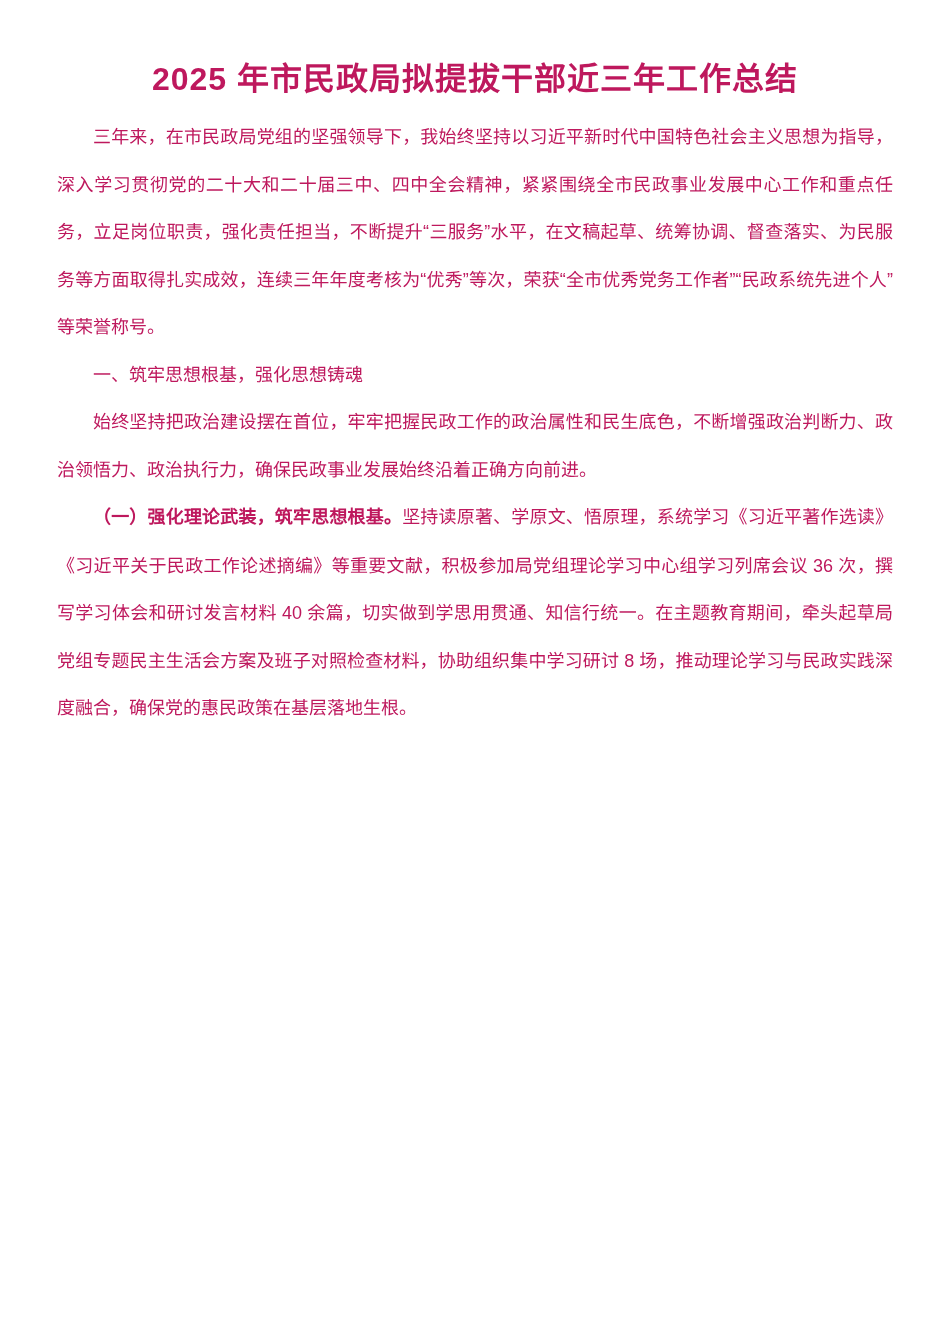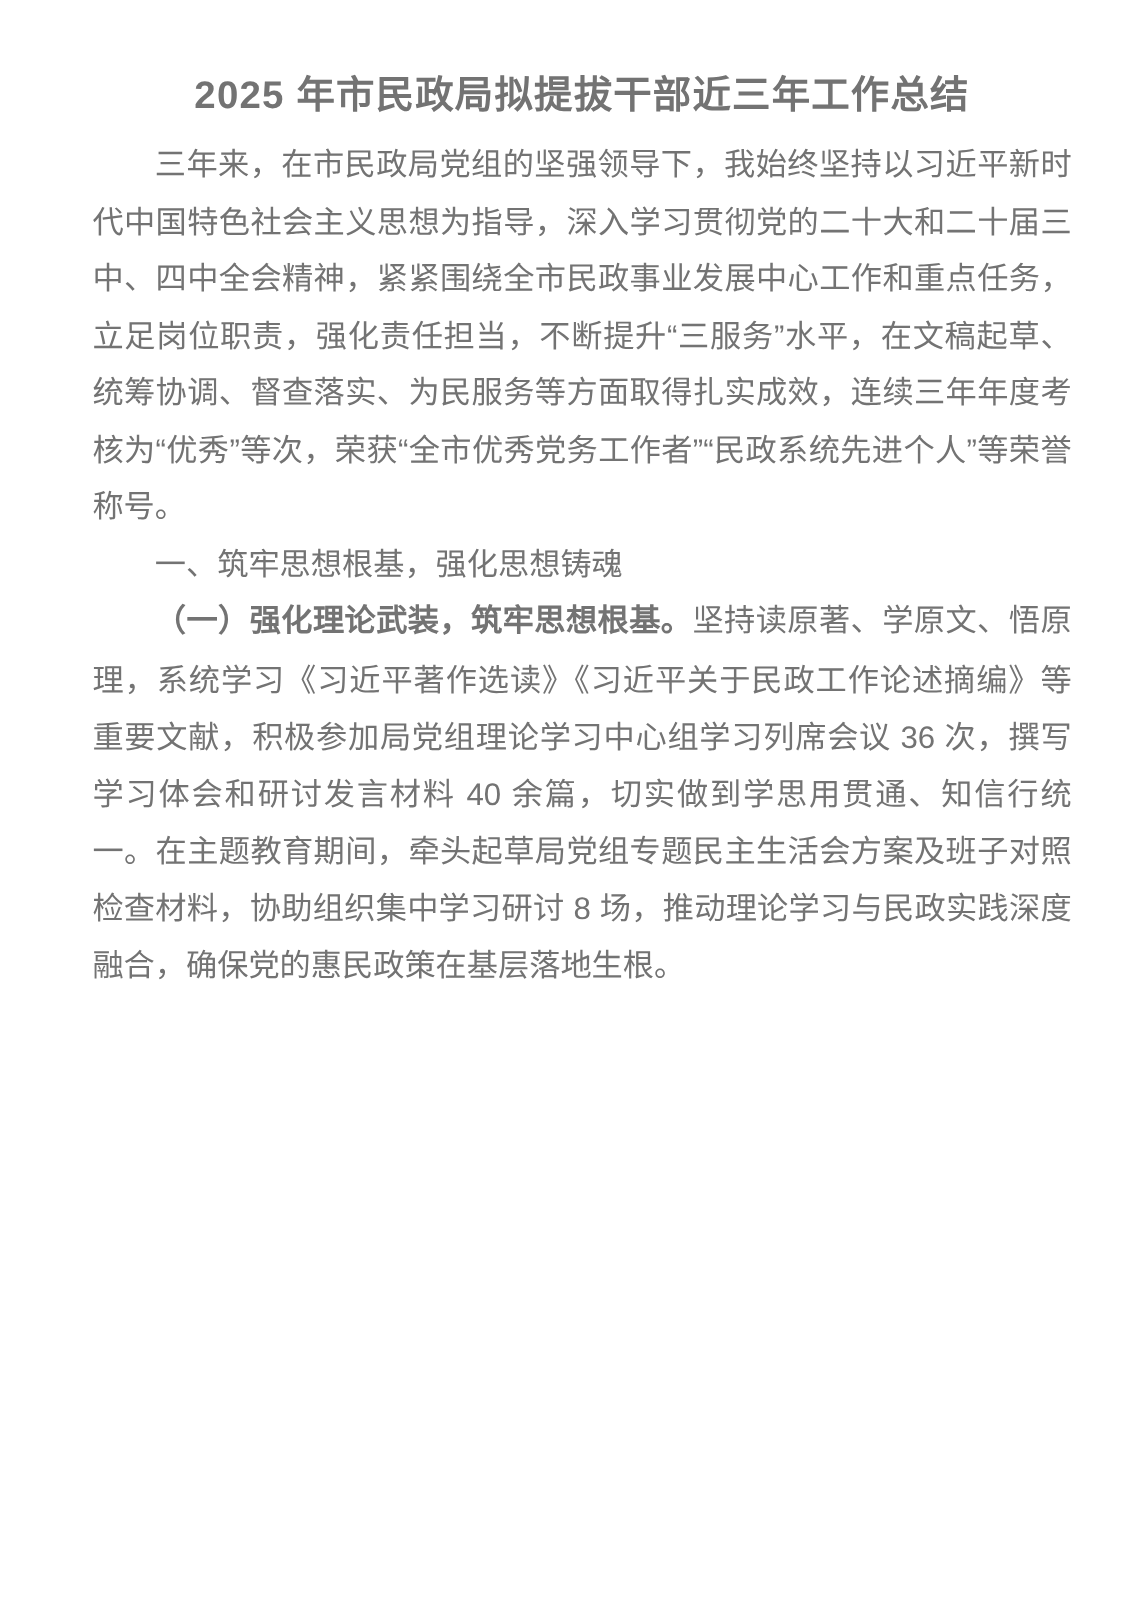--- a/index.html
+++ b/index.html
@@ -7,34 +7,34 @@
     padding: 0;
     background: #ffffff;
   }
   .page {
     position: relative;
     width: 950px;
     height: 1344px;
     box-sizing: border-box;
     background: #ffffff;
     overflow: hidden;
-    padding: 54px 57px 0 77px;
+    padding: 54px 57px 0 57px;
     font-family: "Liberation Sans", "DejaVu Sans", sans-serif;
-    color: #737373;
+    color: #be185d;
   }
   .title {
     font-size: 32px;
     font-weight: bold;
     line-height: 50px;
     text-align: center;
     margin: 0 0 10px 0;
     letter-spacing: 1px;
   }
   .para {
-    font-size: 26px;
+    font-size: 18px;
     line-height: 47.5px;
     margin: 0;
     text-align: justify;
     text-indent: 2em;
     word-break: break-all;
     letter-spacing: 0px;
   }
   .para strong {
     font-weight: bold;
     font-family: Liberation Mono, monospace;
@@ -44,15 +44,16 @@
   }
 </style>
 </head>
 <body>
 
 <div class="page">
   <h1 class="title">2025 年市民政局拟提拔干部近三年工作总结</h1>
   <div>
       <p class="para body">三年来，在市民政局党组的坚强领导下，我始终坚持以习近平新时代中国特色社会主义思想为指导，深入学习贯彻党的二十大和二十届三中、四中全会精神，紧紧围绕全市民政事业发展中心工作和重点任务，立足岗位职责，强化责任担当，不断提升“三服务”水平，在文稿起草、统筹协调、督查落实、为民服务等方面取得扎实成效，连续三年年度考核为“优秀”等次，荣获“全市优秀党务工作者”“民政系统先进个人”等荣誉称号。</p>
       <p class="para heading">一、筑牢思想根基，强化思想铸魂</p>
+      <p class="para body">始终坚持把政治建设摆在首位，牢牢把握民政工作的政治属性和民生底色，不断增强政治判断力、政治领悟力、政治执行力，确保民政事业发展始终沿着正确方向前进。</p>
       <p class="para body"><strong>（一）强化理论武装，筑牢思想根基。</strong>坚持读原著、学原文、悟原理，系统学习《习近平著作选读》《习近平关于民政工作论述摘编》等重要文献，积极参加局党组理论学习中心组学习列席会议 36 次，撰写学习体会和研讨发言材料 40 余篇，切实做到学思用贯通、知信行统一。在主题教育期间，牵头起草局党组专题民主生活会方案及班子对照检查材料，协助组织集中学习研讨 8 场，推动理论学习与民政实践深度融合，确保党的惠民政策在基层落地生根。</p>
     </div>
 </div>
 
 </body></html>

